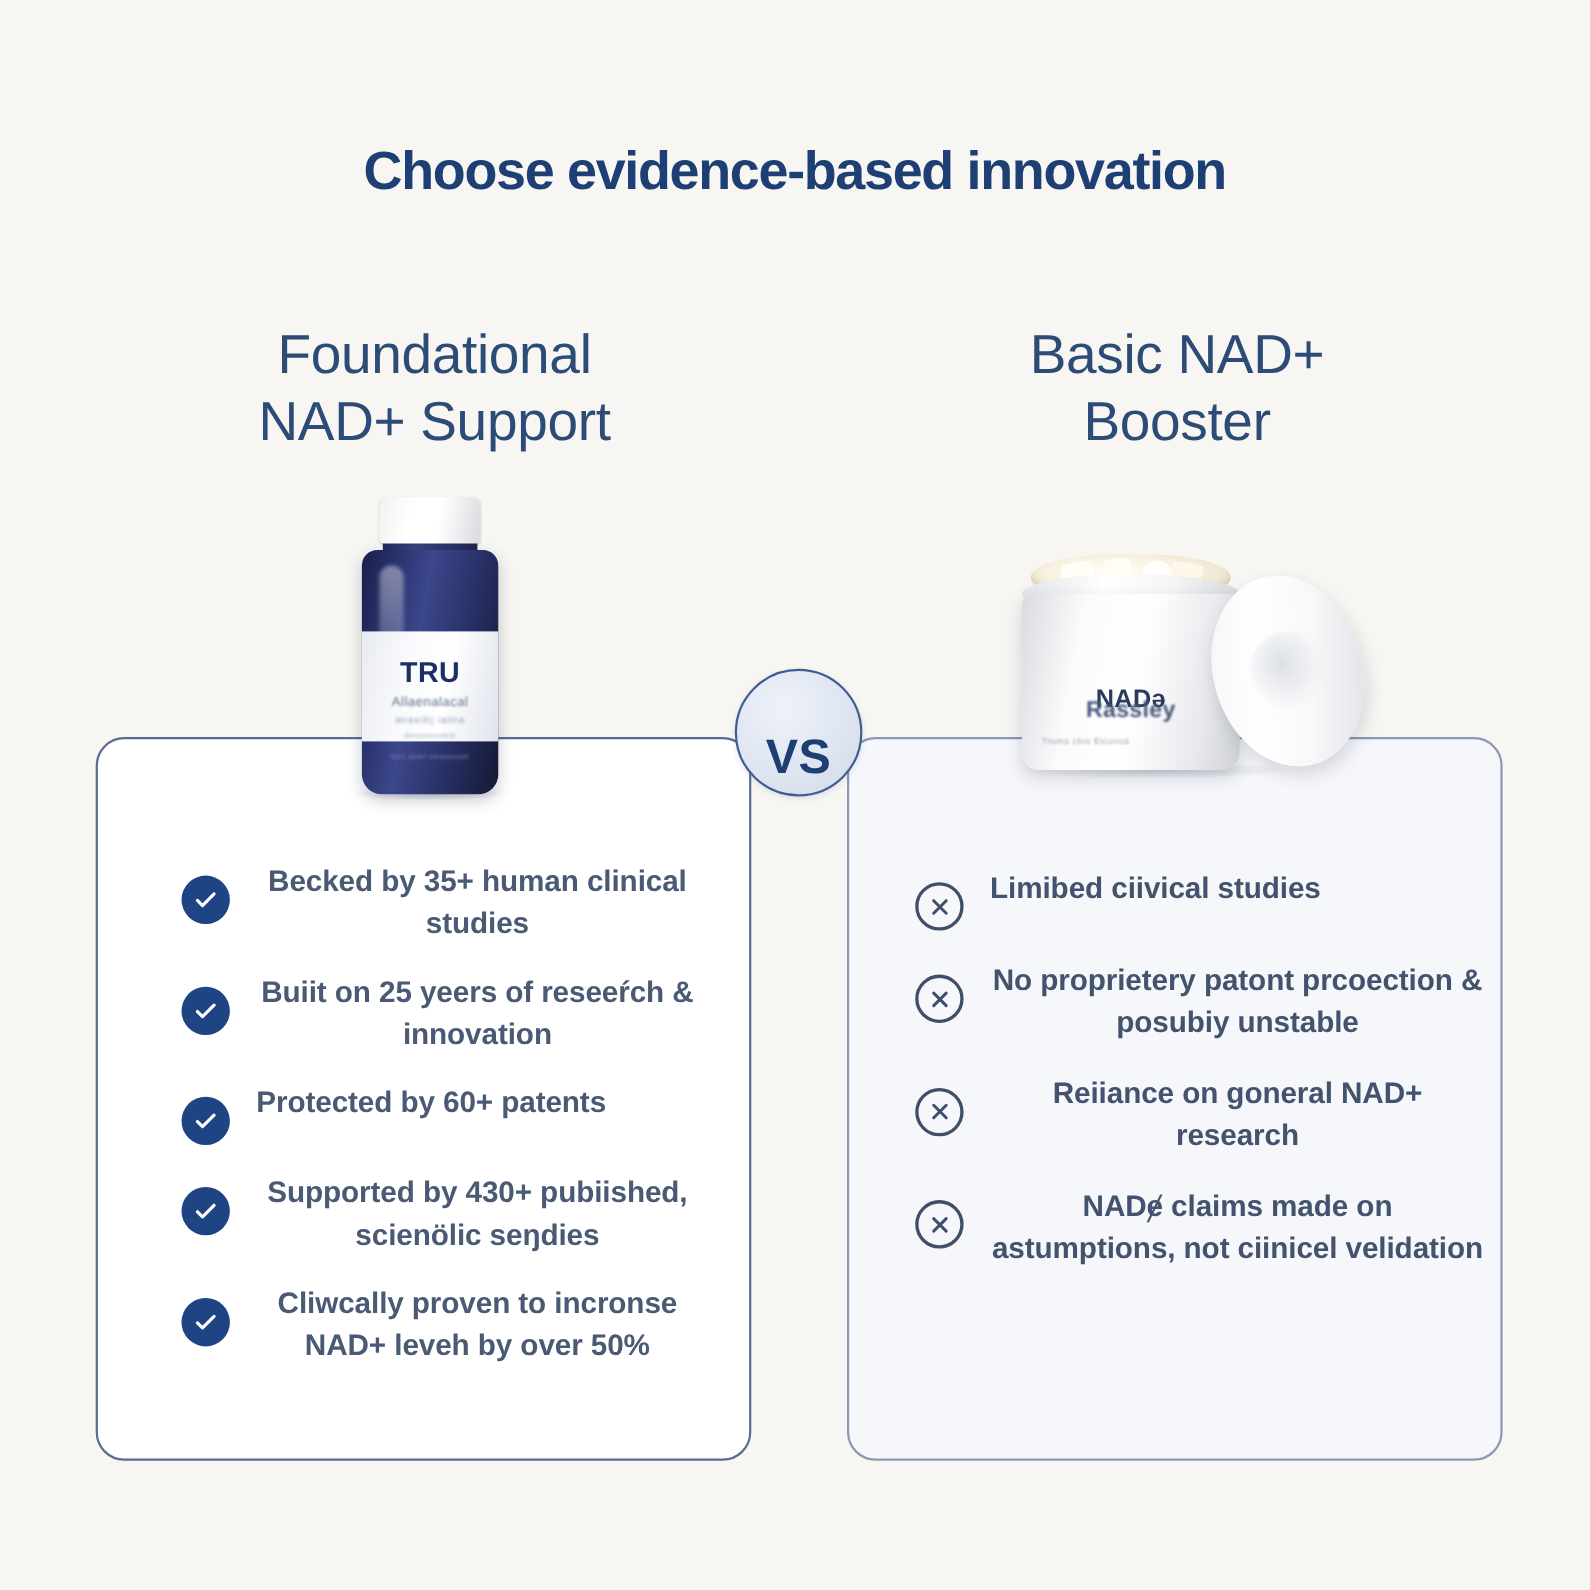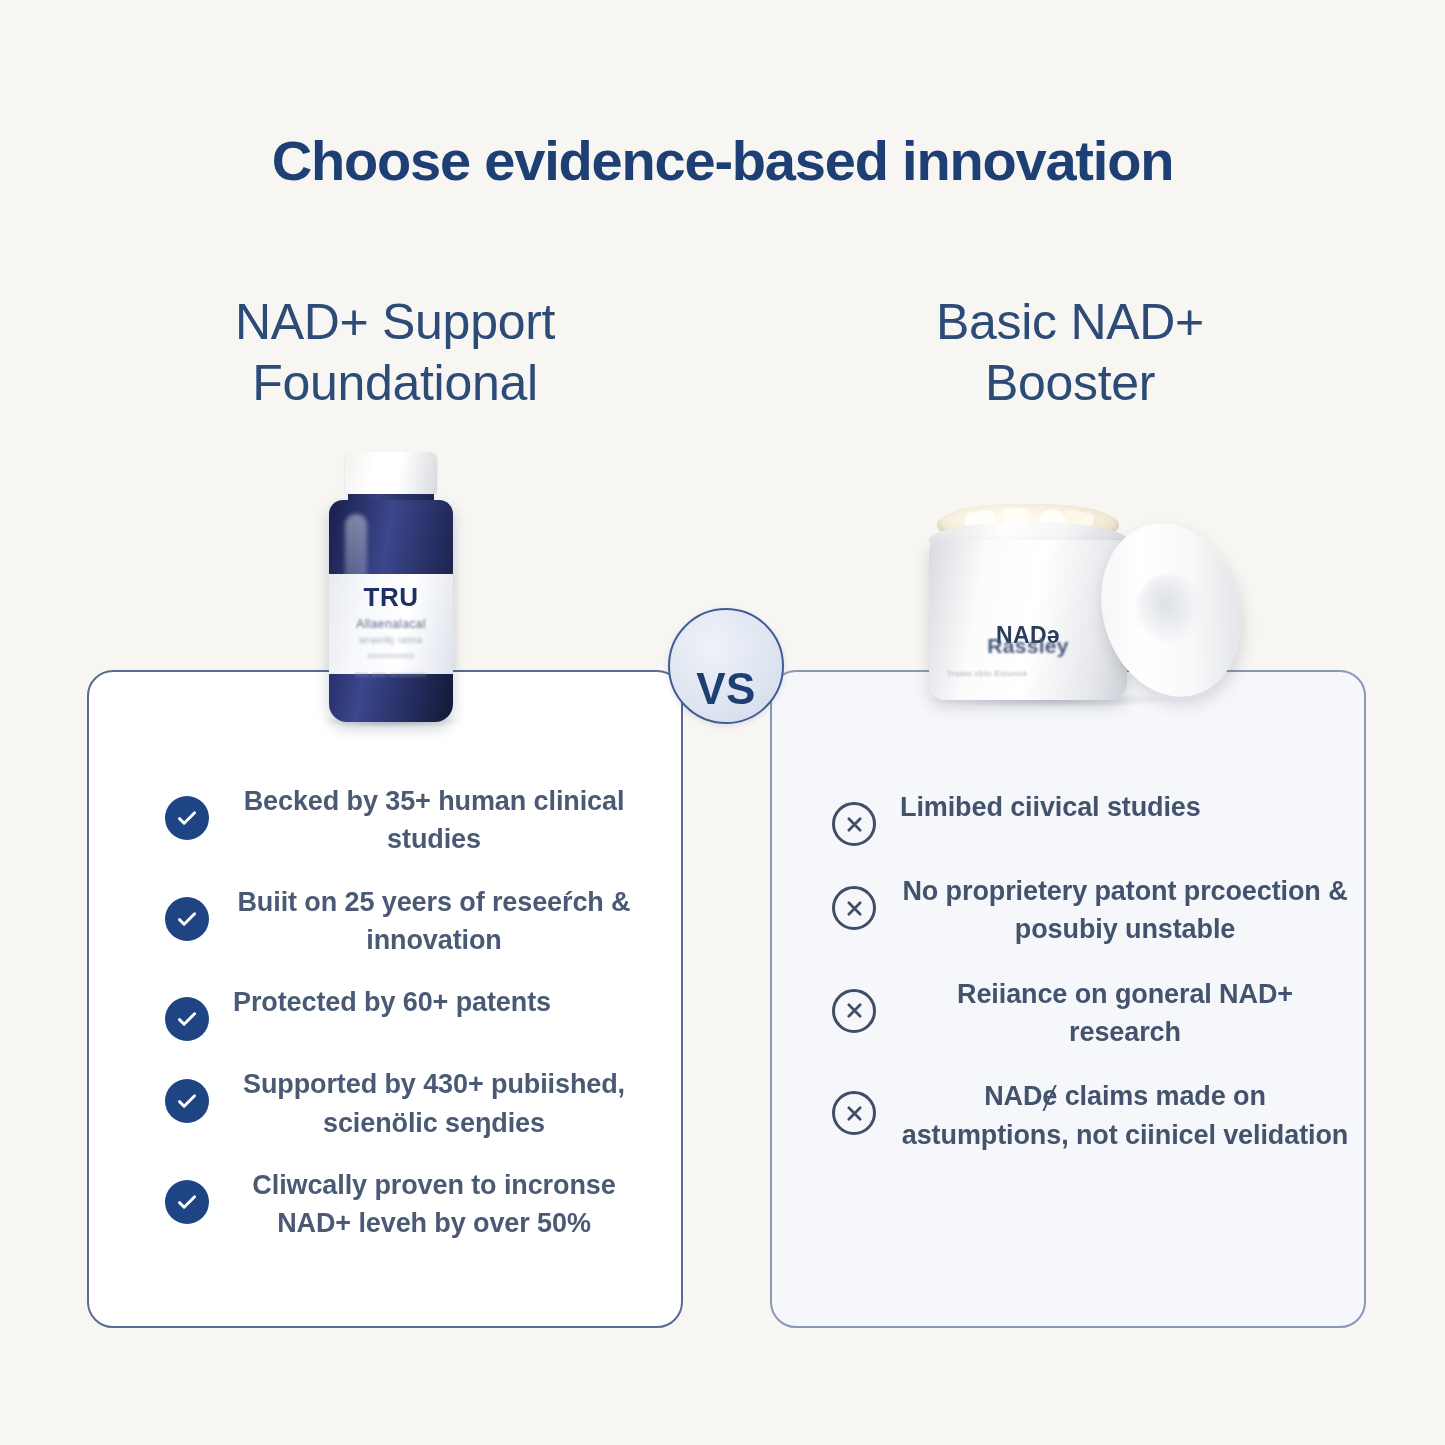--- a/index.html
+++ b/index.html
@@ -15,21 +15,21 @@
     position:relative;
     width:1445px; height:1445px;
     background:#f7f6f3;
   }
 
   
   .page-title {
     position:absolute;
     left:0; top:128px; width:1445px;
     text-align:center;
-    font-size:56px;
+    font-size:49px;
     font-weight:700;
     letter-spacing:-1.2px;
     color:#1d3f74;
     white-space:nowrap;
   }
 
   
   .col-heading {
     position:absolute;
     text-align:center;
@@ -84,21 +84,21 @@
   .bottle .gloss {
     position:absolute; left:30px; top:62px; width:22px; height:120px;
     border-radius:11px;
     background:linear-gradient(180deg,rgba(255,255,255,.42),rgba(255,255,255,.05));
     filter:blur(2px);
   }
   .bottle .label {
     position:absolute; left:14px; top:122px; width:124px; height:100px;
     background:linear-gradient(100deg,#e8ebf2 0%,#f8f9fc 30%,#ffffff 60%,#dfe3ec 100%);
     display:flex; flex-direction:column; align-items:center;
-    padding-top:8px;
+    padding-top:22px;
   }
   .bottle .label .brand {
     font-size:26px; font-weight:700; color:#1e2f63; letter-spacing:.5px;
   }
   .bottle .label .sub1 {
     font-size:12px; color:#5f6d8c; margin-top:4px;
     filter:blur(1.1px); letter-spacing:.4px;
   }
   .bottle .label .sub2 {
     font-size:9px; color:#8d99b3; margin-top:4px;
@@ -232,22 +232,22 @@
   .feature-list.right .feature-text { color:#43536d; margin-left:24px; }
 </style>
 </head>
 <body>
 
 <div id="stage">
 
   <div class="page-title">Choose evidence-based innovation</div>
 
   <div class="col-heading left">
+    <div>Foundational</div>
     <div>NAD+ Support</div>
-    <div>Foundational</div>
   </div>
 
   <div class="col-heading right">
     <div>Basic NAD+</div>
     <div>Booster</div>
   </div>
 
   <div class="card left"></div>
 
   <div class="card right"></div>

